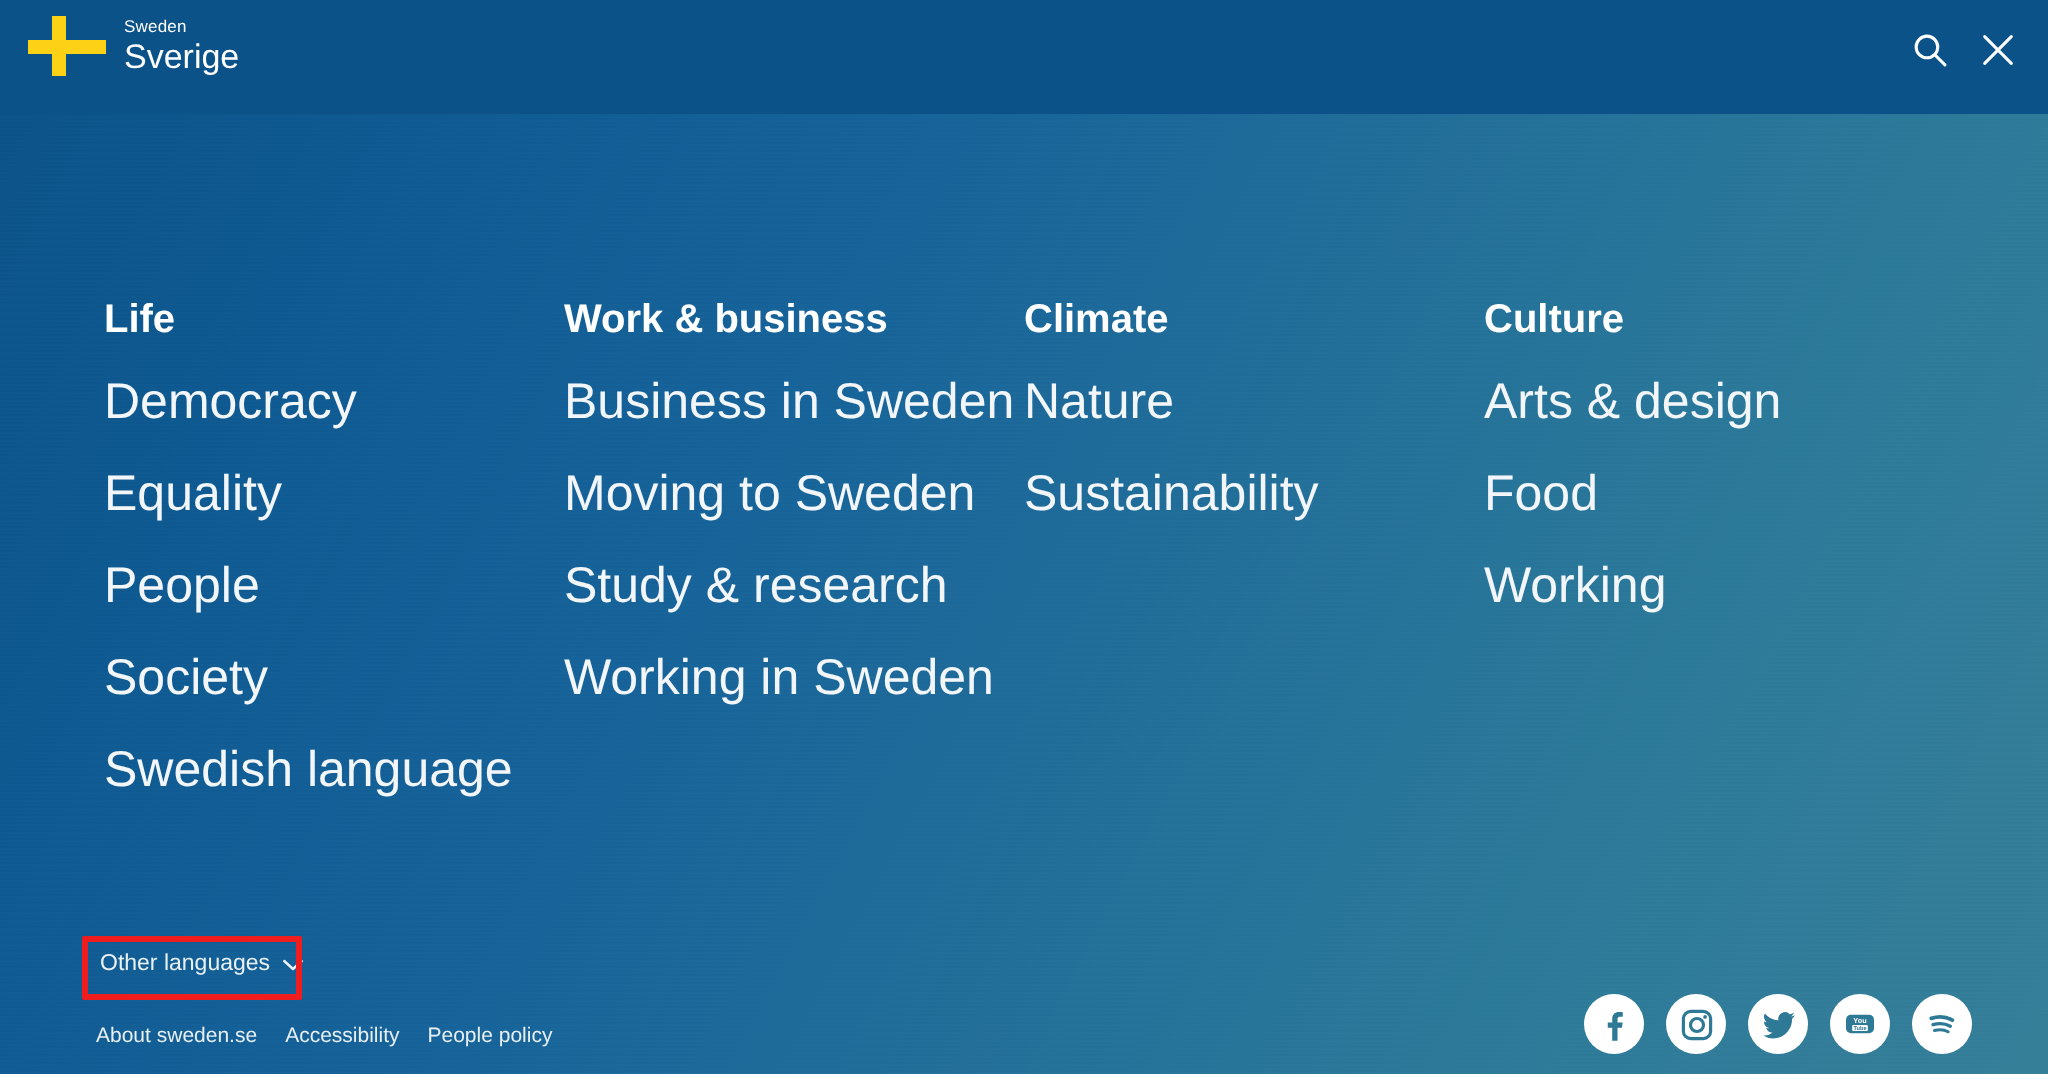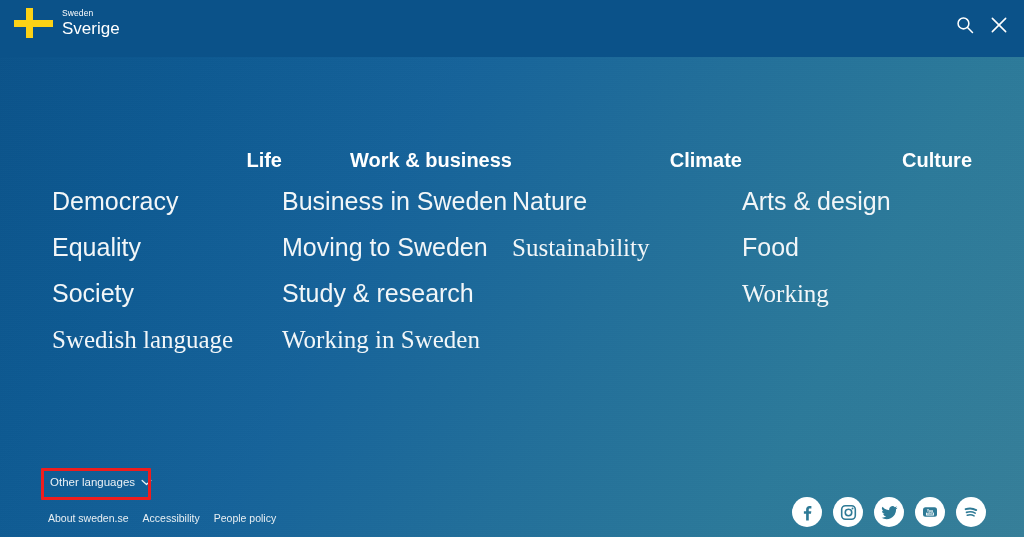--- a/index.html
+++ b/index.html
@@ -92,32 +92,31 @@
   .nav-col.c2 { width:230px; }
   .nav-col.c3 { width:230px; }
 
   .col-title {
     font-size:20px; font-weight:700;
     line-height:1;
     margin-bottom:19px;
     color:#ffffff;
     letter-spacing:0px;
     white-space:nowrap;
-    text-align:right;
   }
   .col-link {
     display:block;
     font-size:25px; font-weight:400;
     line-height:1;
     color:#f2f6f8;
     text-decoration:none;
     margin-bottom:21px;
     white-space:nowrap;
   }
-  .col-link:last-child { margin-bottom:0;font-family:Liberation Serif, serif; }
+  .col-link:last-child { margin-bottom:0; }
 
   
   .lang-zone {
     position:absolute;
     left:41px; top:468px;
     z-index:4;
   }
   .highlight-box {
     position:absolute;
     left:0; top:0;
@@ -203,20 +202,21 @@
       </button>
     </div>
   </div>
 
   <nav class="nav-wrap">
 
     <div class="nav-col c0">
       <div class="col-title">Life</div>
       <a class="col-link" href="#">Democracy</a>
       <a class="col-link" href="#">Equality</a>
+      <a class="col-link" href="#">People</a>
       <a class="col-link" href="#">Society</a>
       <a class="col-link" href="#">Swedish language</a>
     </div>
 
     <div class="nav-col c1">
       <div class="col-title">Work &amp; business</div>
       <a class="col-link" href="#">Business in Sweden</a>
       <a class="col-link" href="#">Moving to Sweden</a>
       <a class="col-link" href="#">Study &amp; research</a>
       <a class="col-link" href="#">Working in Sweden</a>

